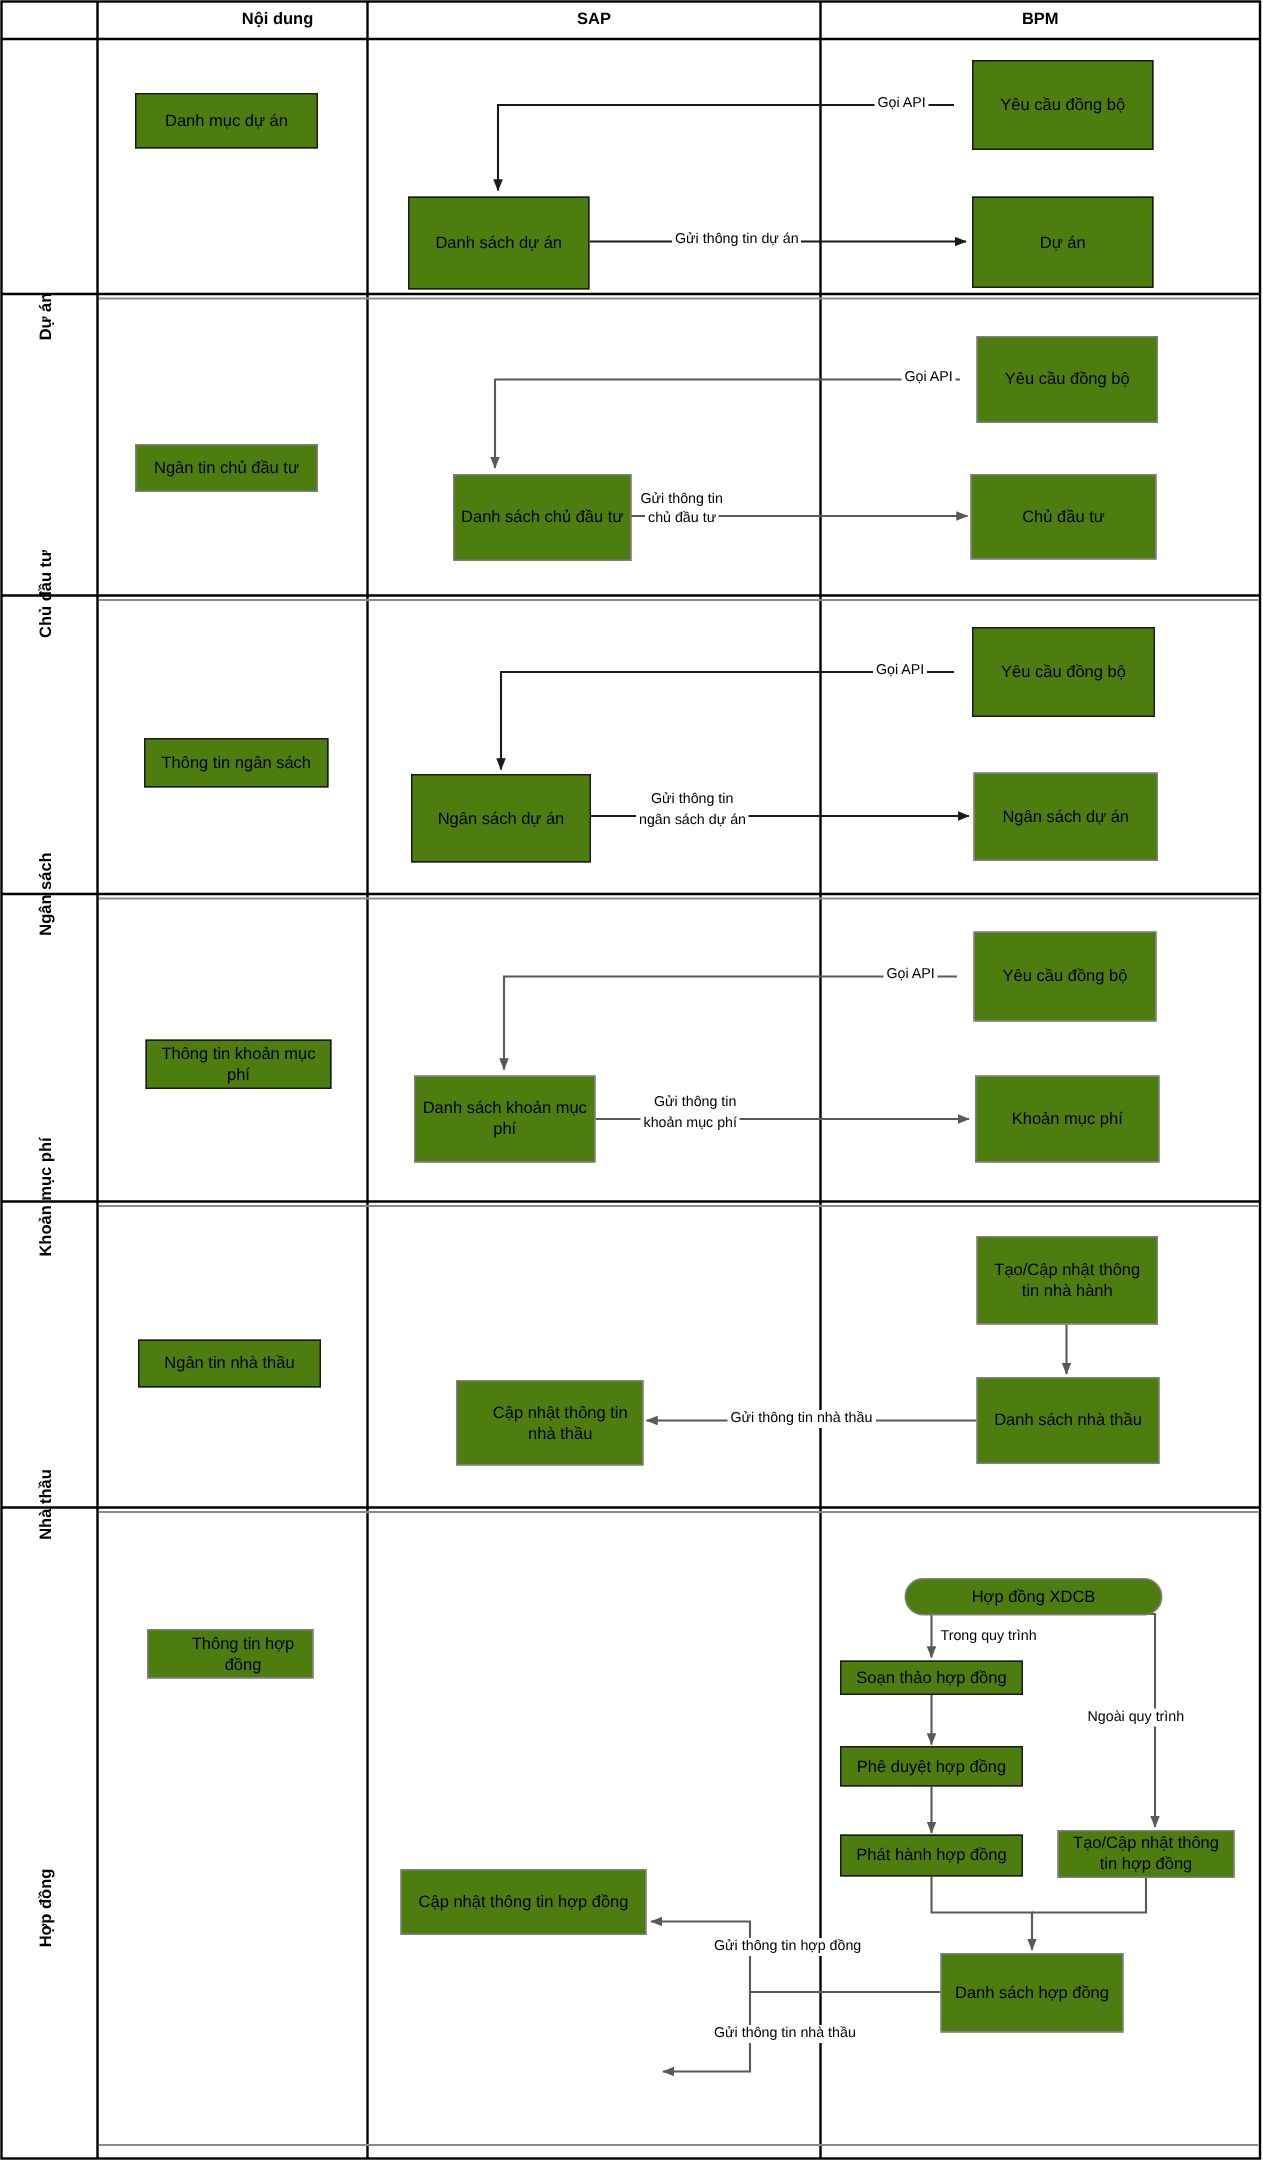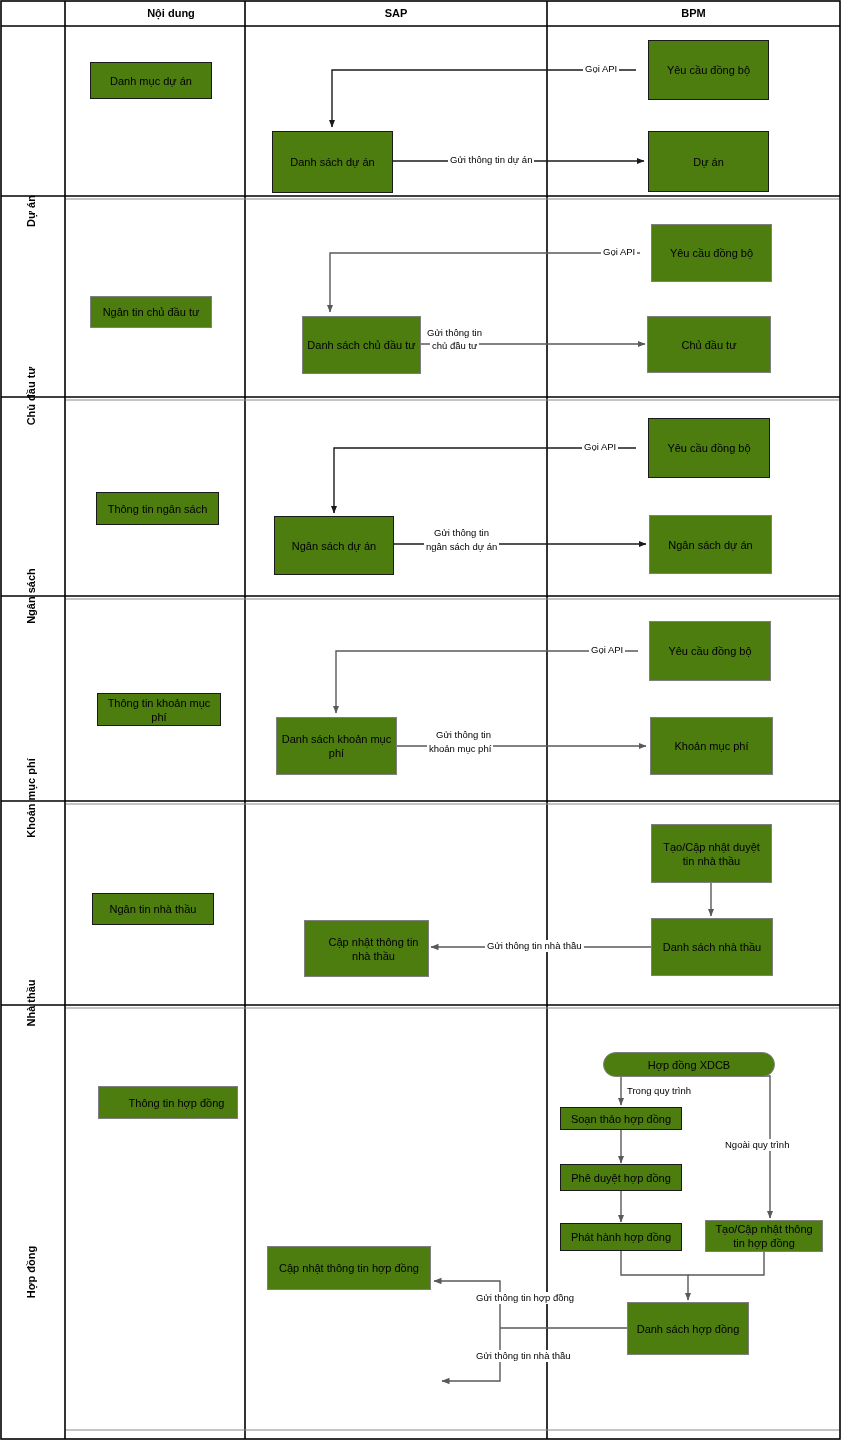--- a/index.html
+++ b/index.html
@@ -149,21 +149,21 @@
       <path d="M621,1251 L621,1275 L688,1275 L688,1300" marker-end="url(#arrowG)"></path>
 
       <path d="M764,1252 L764,1275 L688,1275"></path>
 
       <path d="M627,1328 L500,1328"></path>
       <path d="M500,1328 L500,1281 L434,1281" marker-end="url(#arrowG)"></path>
       <path d="M500,1328 L500,1381 L442,1381" marker-end="url(#arrowG)"></path>
     </g>
   </svg>
 
-  <div class="colhdr" style="left:65px; width:212px;">Nội dung</div>
+  <div class="colhdr" style="left:65px; width:212px;padding-left:14px;">Nội dung</div>
   <div class="colhdr" style="left:245px; width:302px;">SAP</div>
   <div class="colhdr" style="left:547px; width:293px;">BPM</div>
 
   <div class="rowlabel" style="left:33px; top:211px; transform: rotate(-90deg) translate(-100px,-8px);">Dự án</div>
   <div class="rowlabel" style="left:33px; top:396px; transform: rotate(-90deg) translate(-100px,-8px);">Chủ đầu tư</div>
   <div class="rowlabel" style="left:33px; top:596px; transform: rotate(-90deg) translate(-100px,-8px);">Ngân sách</div>
   <div class="rowlabel" style="left:33px; top:798px; transform: rotate(-90deg) translate(-100px,-8px);">Khoản mục phí</div>
   <div class="rowlabel" style="left:33px; top:1003px; transform: rotate(-90deg) translate(-100px,-8px);">Nhà thầu</div>
   <div class="rowlabel" style="left:33px; top:1272px; transform: rotate(-90deg) translate(-100px,-8px);">Hợp đồng</div>
 
@@ -193,25 +193,25 @@
   <div class="node dark" style="left:97px; top:693px; width:124px; height:33px;">Thông tin khoản mục phí</div>
   <div class="node" style="left:276px; top:717px; width:121px; height:58px;">Danh sách khoản mục phí</div>
   <div class="node" style="left:649px; top:621px; width:122px; height:60px;">Yêu cầu đồng bộ</div>
   <div class="node" style="left:650px; top:717px; width:123px; height:58px;">Khoản mục phí</div>
   <div class="edge-label" style="left:589px; top:644px;">Gọi API</div>
   <div class="edge-label" style="left:434px; top:729px;">Gửi thông tin</div>
   <div class="edge-label" style="left:427px; top:743px;">khoản mục phí</div>
 
   <div class="node dark" style="left:92px; top:893px; width:122px; height:32px;">Ngân tin nhà thầu</div>
   <div class="node" style="left:304px; top:920px; width:125px; height:57px;padding-left:18px;">Cập nhật thông tin nhà thầu</div>
-  <div class="node" style="left:651px; top:824px; width:121px; height:59px;">Tạo/Cập nhật duyệt tin nhà thầu</div>
+  <div class="node" style="left:651px; top:824px; width:121px; height:59px;">Tạo/Cập nhật thông tin nhà hành</div>
   <div class="node" style="left:651px; top:918px; width:122px; height:58px;">Danh sách nhà thầu</div>
   <div class="edge-label" style="left:485px; top:940px;">Gửi thông tin nhà thầu</div>
 
-  <div class="node" style="left:98px; top:1086px; width:140px; height:33px;padding-left:21px;">Thông tin hợp đồng</div>
+  <div class="node" style="left:98px; top:1086px; width:111px; height:33px;padding-left:21px;">Thông tin hợp đồng</div>
 
   <div class="node rounded" style="left:603px; top:1052px; width:172px; height:25px;">Hợp đồng XDCB</div>
   <div class="node dark" style="left:560px; top:1107px; width:122px; height:23px;">Soạn thảo hợp đồng</div>
   <div class="node dark" style="left:560px; top:1164px; width:122px; height:27px;">Phê duyệt hợp đồng</div>
   <div class="node dark" style="left:560px; top:1223px; width:122px; height:28px;">Phát hành hợp đồng</div>
   <div class="node" style="left:705px; top:1220px; width:118px; height:32px;">Tạo/Cập nhật thông tin hợp đồng</div>
   <div class="node" style="left:627px; top:1302px; width:122px; height:53px;">Danh sách hợp đồng</div>
 
   <div class="node" style="left:267px; top:1246px; width:164px; height:44px;">Cập nhật thông tin hợp đồng</div>
 

